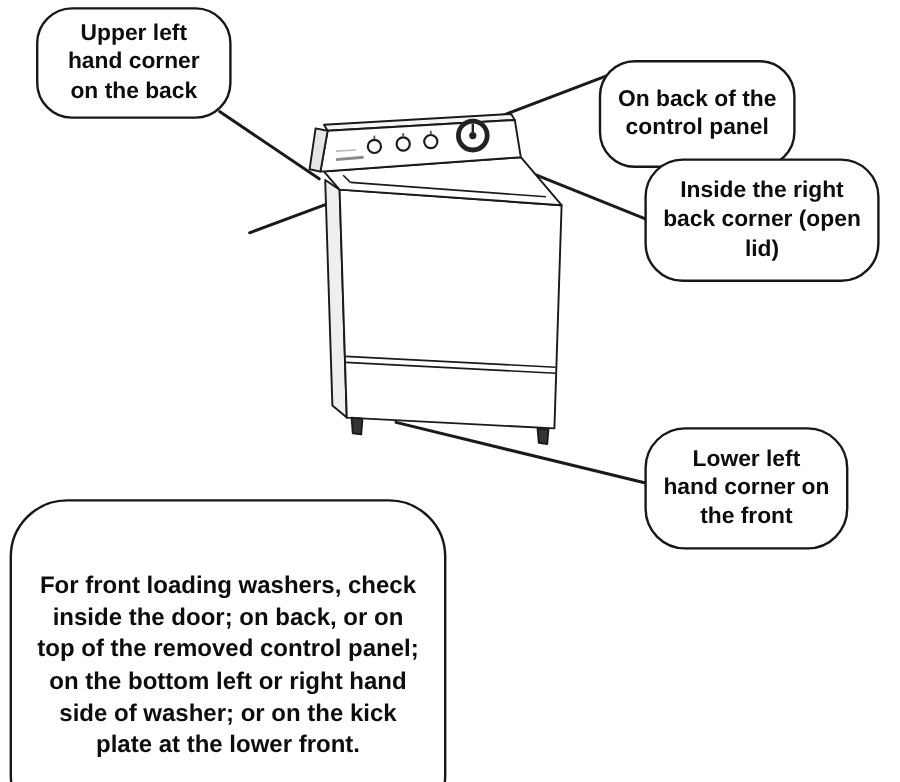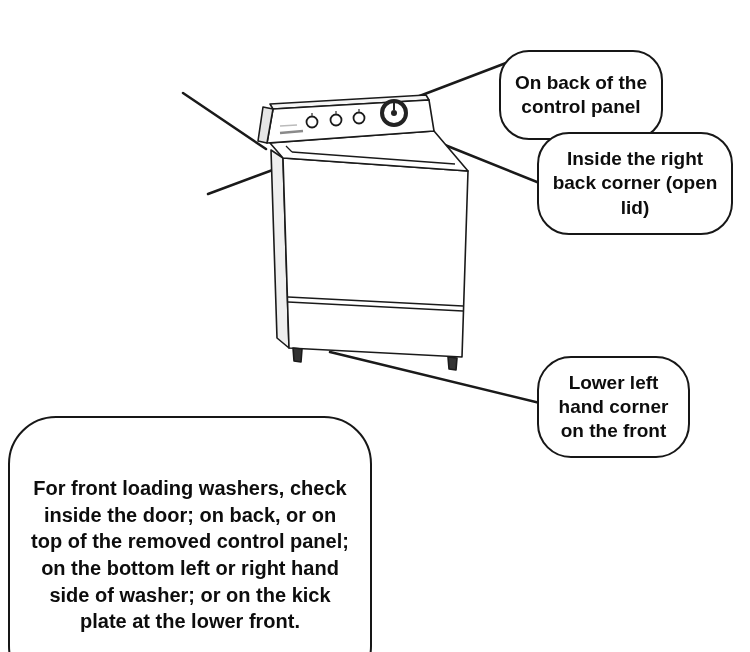--- a/index.html
+++ b/index.html
@@ -32,21 +32,21 @@
     align-items: center;
     justify-content: center;
     text-align: center;
     line-height: 1.28;
   }
   .bubble span { display: block; }
   .b-upper-back      { left: 30px;  top: 6px;   width: 163px; height: 93px;  border-radius: 30px; font-size: 19px; padding: 8px 12px; }
   .b-panel-back      { left: 499px; top: 6px;   width: 164px; height: 90px;  border-radius: 30px; font-size: 19px; padding: 8px 12px; margin-top: 44px; }
   .b-under-lid       { left: 21px;  top: 183px; width: 193px; height: 47px;  border-radius: 24px; font-size: 19px; padding: 4px 12px; }
   .b-inside-right    { left: 537px; top: 132px; width: 196px; height: 103px; border-radius: 32px; font-size: 19px; padding: 8px 13px; }
-  .b-lower-front     { left: 537px; top: 356px; width: 153px; height: 102px; border-radius: 34px; font-size: 19px; padding: 8px 13px; }
+  .b-lower-front     { left: 537px; top: 356px; width: 170px; height: 102px; border-radius: 34px; font-size: 19px; padding: 8px 13px; }
   .b-front-loader    { left: 8px;   top: 416px; width: 364px; height: 278px; border-radius: 48px; font-size: 20px; line-height: 1.33; padding: 16px 18px; }
 </style>
 </head>
 <body>
 
 <div class="canvas">
 
   <svg class="art" viewBox="0 0 750 652" aria-hidden="true">
 
     <g stroke="#1a1a1a" stroke-width="2.5" stroke-linecap="round">
@@ -92,20 +92,23 @@
       <line x1="312" y1="113" x2="312" y2="116" stroke="#555555" stroke-width="1.5"></line>
       <line x1="336" y1="111" x2="336" y2="114" stroke="#555555" stroke-width="1.5"></line>
       <line x1="359" y1="109" x2="359" y2="112" stroke="#555555" stroke-width="1.5"></line>
 
       <circle cx="394" cy="113" r="12" fill="#ffffff" stroke="#222222" stroke-width="4"></circle>
       <circle cx="394" cy="113" r="3" fill="#222222"></circle>
       <line x1="394" y1="110" x2="394" y2="103" stroke="#222222" stroke-width="2"></line>
     </g>
   </svg>
 
+  <div class="bubble b-upper-back">
+    <span>Upper left hand corner on the back</span>
+  </div>
 
   <div class="bubble b-panel-back">
     <span>On back of the control panel</span>
   </div>
 
 
   <div class="bubble b-inside-right">
     <span>Inside the right back corner (open lid)</span>
   </div>
 

